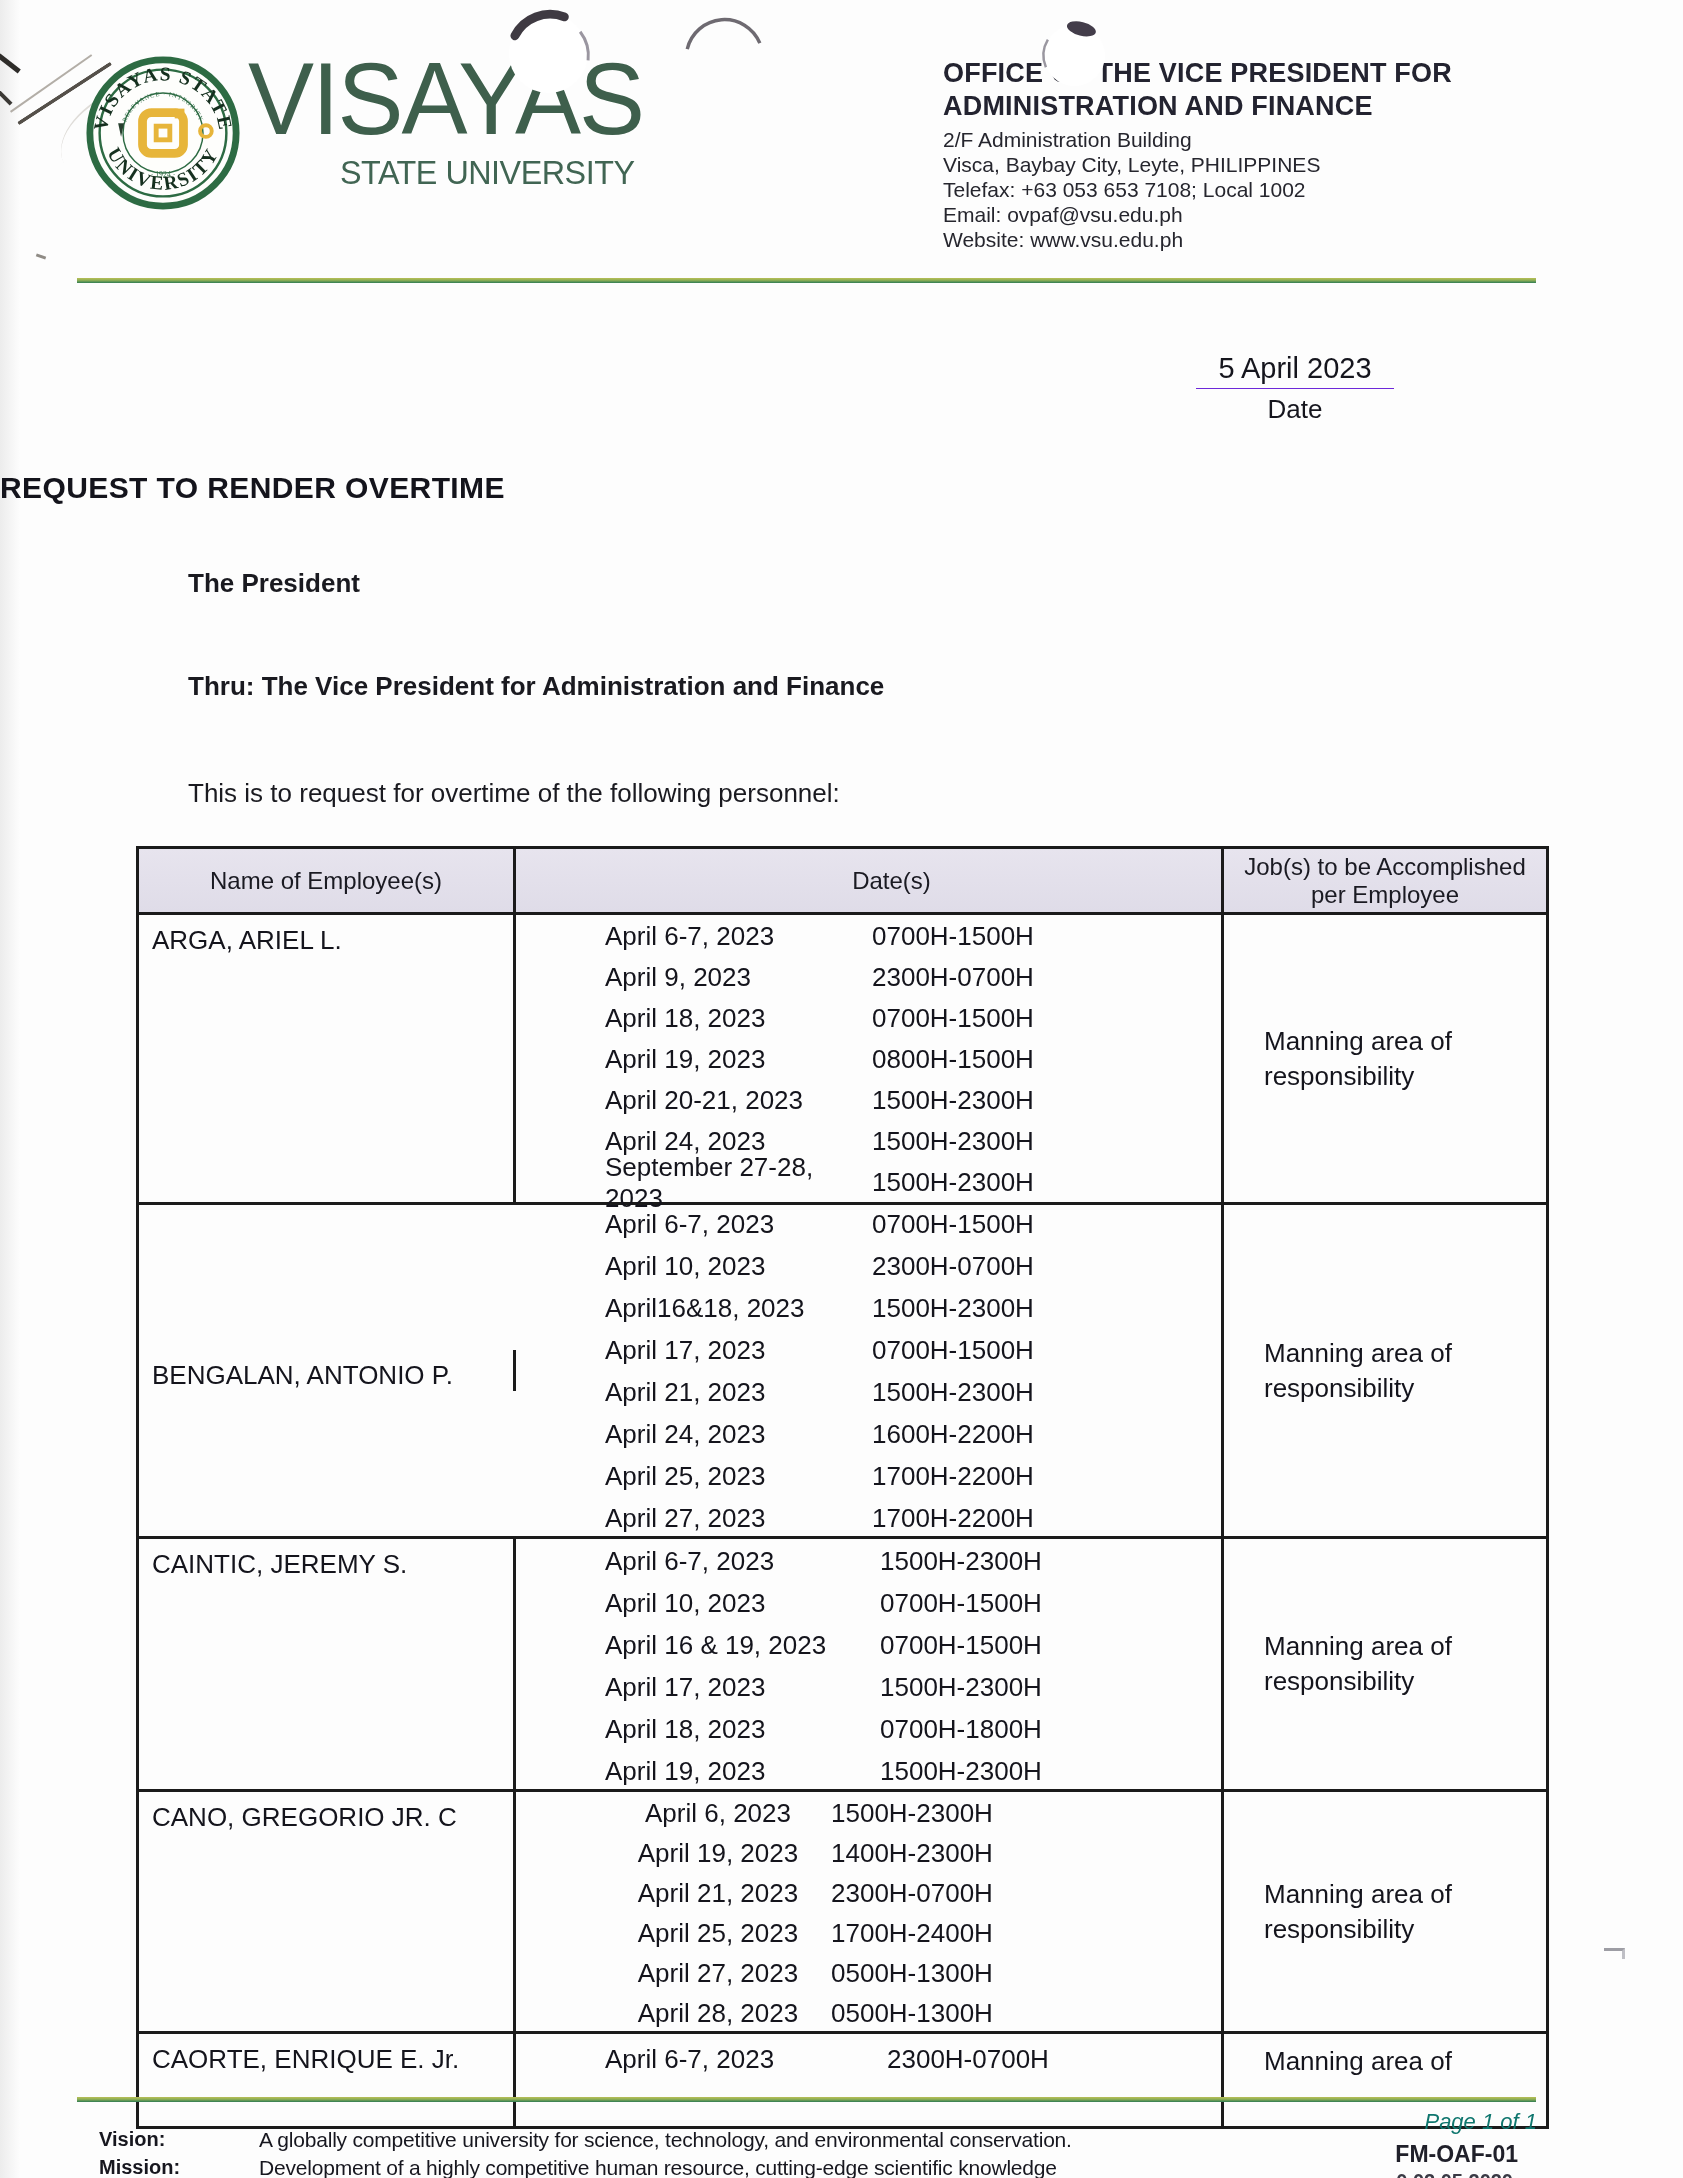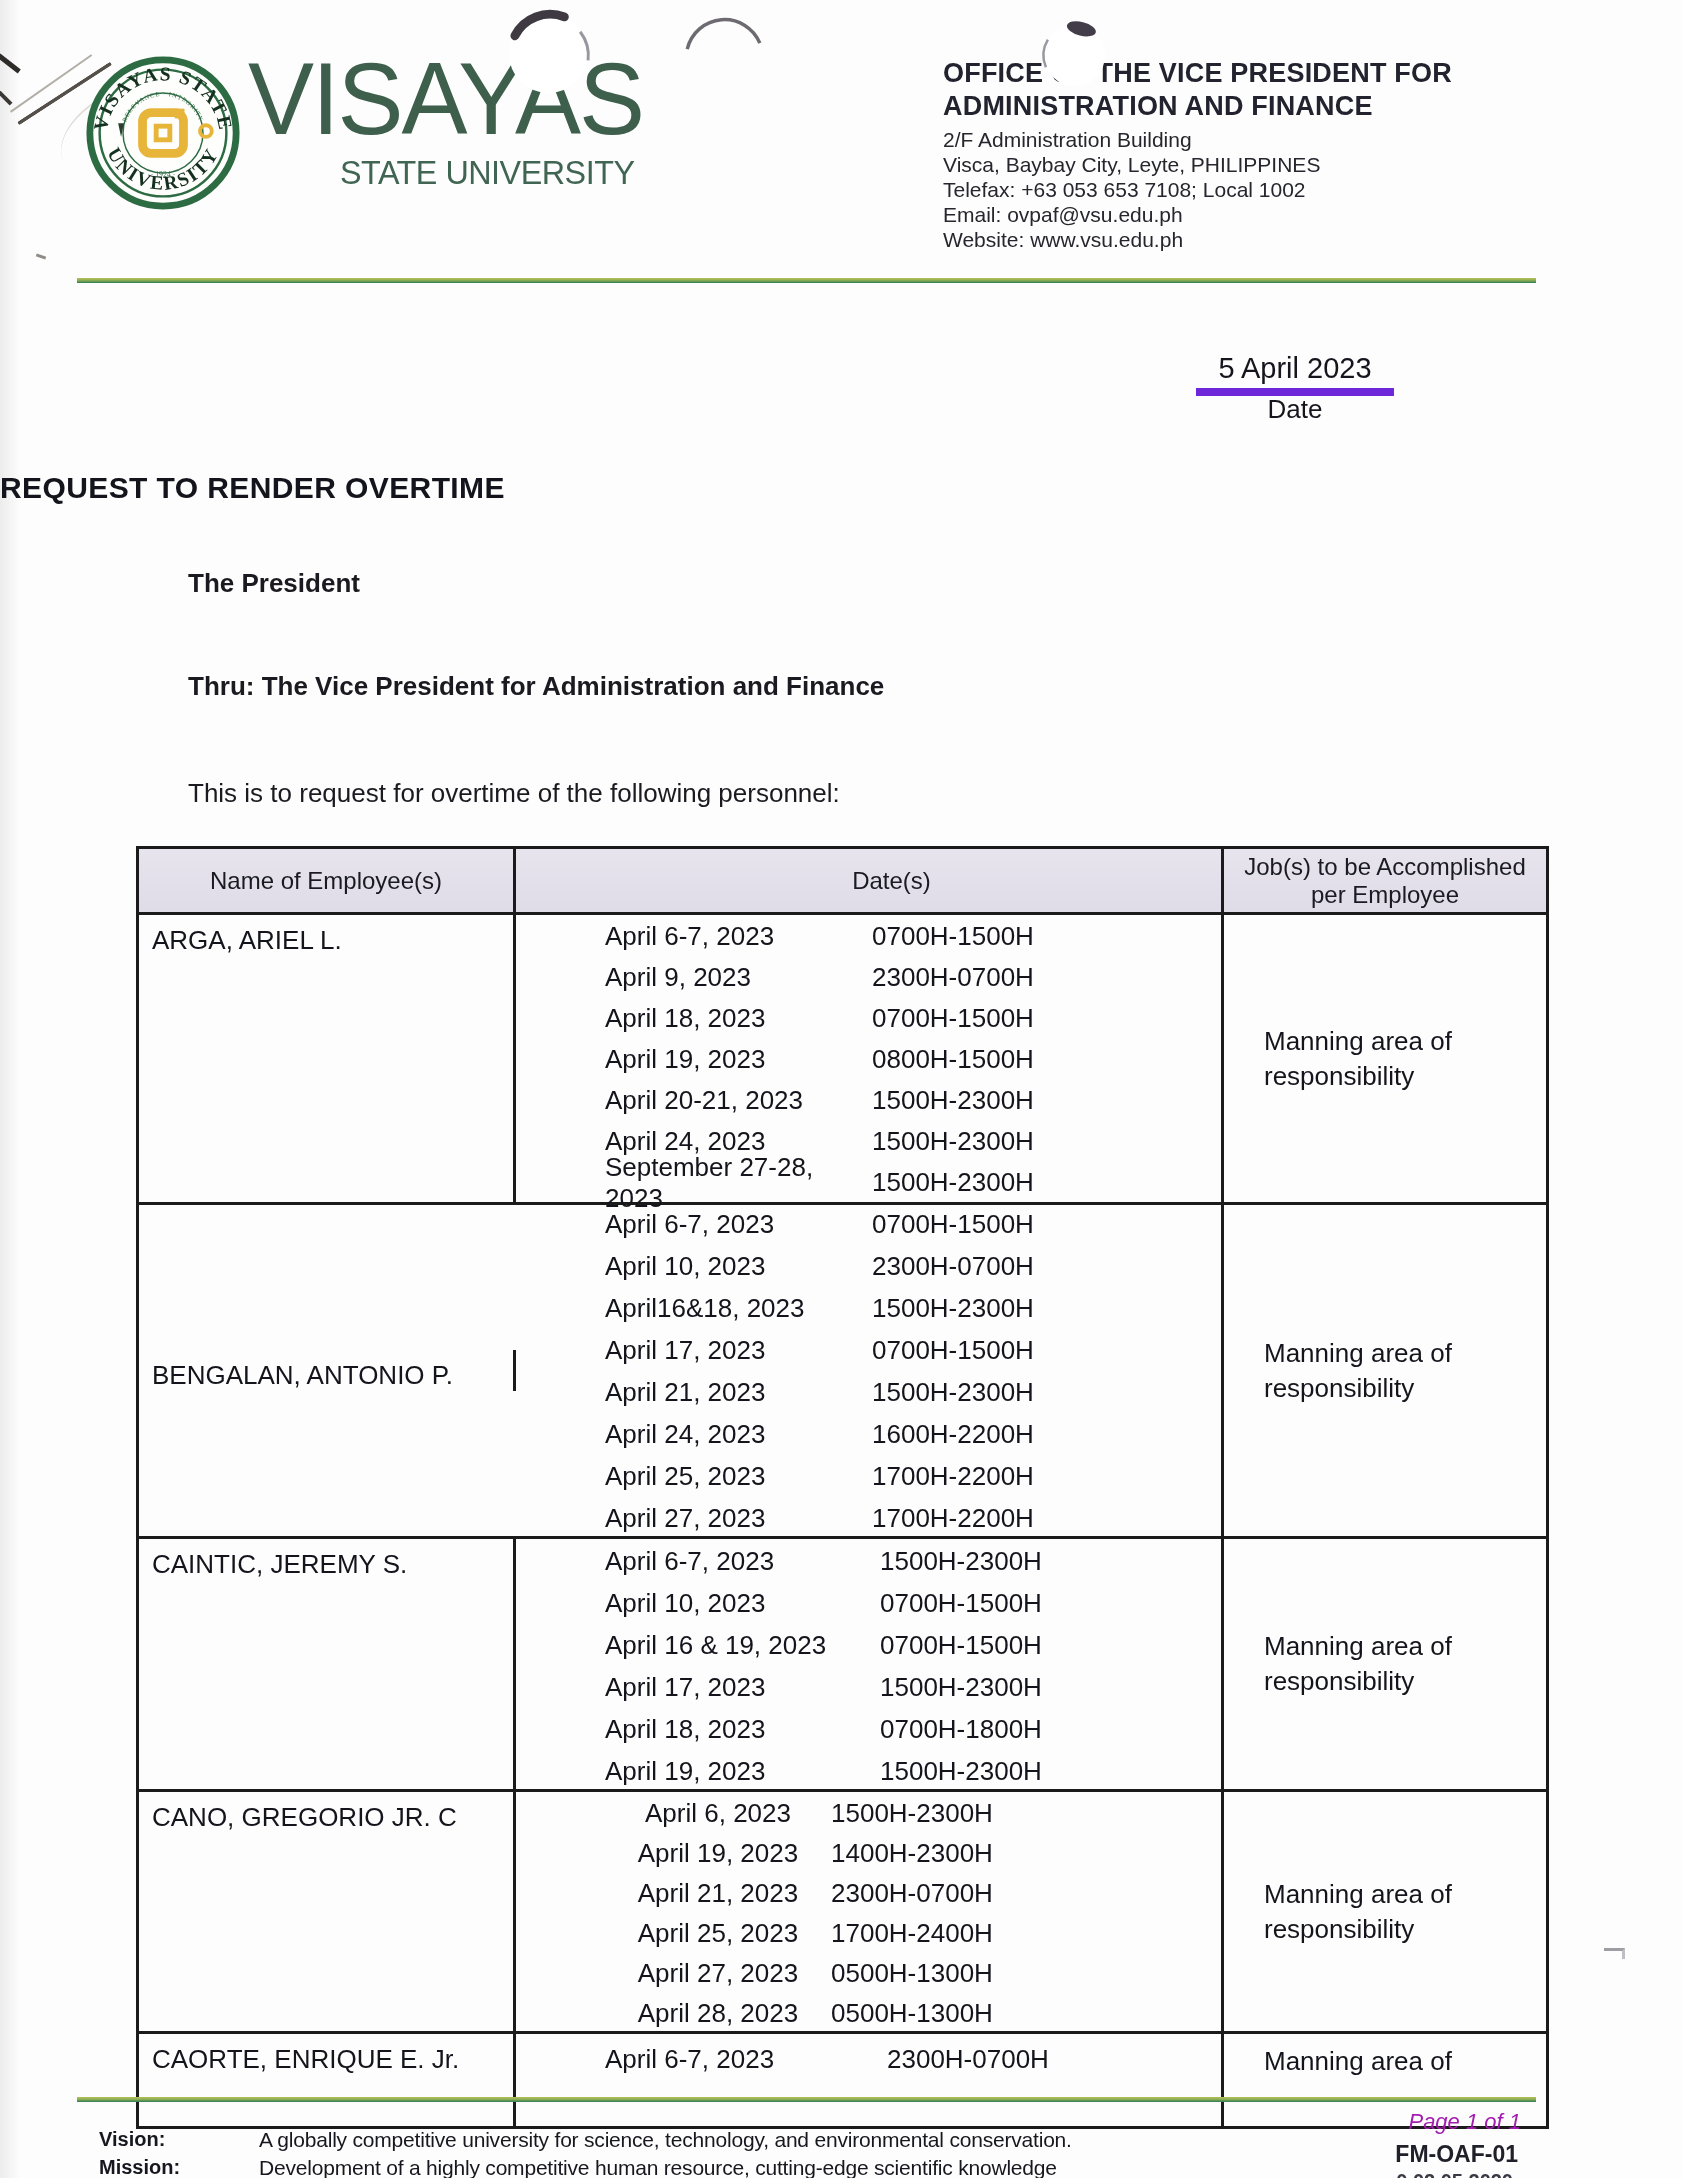--- a/index.html
+++ b/index.html
@@ -31,21 +31,21 @@
   .office-title{position:absolute;left:943px;top:57px;font-size:27px;font-weight:bold;
     color:#232330;line-height:33px;letter-spacing:0.2px;width:594px;}
   .office-address{position:absolute;left:943px;top:127px;font-size:21px;color:#26262e;
     line-height:25px;width:594px;}
   .rule{position:absolute;left:77px;width:1459px;height:5px;
     background:linear-gradient(180deg,#b9bf56 0%,#8faf55 45%,#2f7c54 100%);}
   .rule-top{top:278px;}
   .rule-bottom{top:2097px;}
   
   .date-value{position:absolute;left:1196px;top:352px;width:198px;text-align:center;
-    font-size:29px;color:#15151d;border-bottom:8px solid #6d28d9;padding-bottom:3px;}
+    font-size:29px;color:#15151d;border-bottom:1px solid #6d28d9;padding-bottom:3px;}
   .date-label{position:absolute;left:1196px;top:394px;width:198px;text-align:center;
     font-size:26px;color:#15151d;}
   
   .doc-title{position:absolute;left:0;top:471px;width:1683px;text-align:left;
     font-size:30px;font-weight:bold;letter-spacing:0.4px;color:#14141c;}
   .line-addressee{position:absolute;left:188px;top:568px;font-size:26px;font-weight:bold;}
   .line-thru{position:absolute;left:188px;top:671px;font-size:26px;font-weight:bold;}
   .line-intro{position:absolute;left:188px;top:778px;font-size:26px;}
   
   .table{position:absolute;left:136px;top:846px;width:1413px;height:1283px;
@@ -73,21 +73,21 @@
   .r3 .sl{height:40px;}
   .last .sl{height:48px;}
   .sl .d{padding-left:43px;width:267px;flex:0 0 267px;}
   .r2 .sl .d{width:275px;flex:0 0 275px;}
   .r3 .sl .d{width:226px;flex:0 0 226px;text-align:center;}
   .last .sl .d{width:282px;flex:0 0 282px;}
   .job-cell{display:flex;align-items:center;padding-left:40px;font-size:26px;line-height:35px;box-sizing:border-box;}
   .job-cell span{display:block;width:248px;}
   .last .job-cell{align-items:flex-start;padding-top:10px;}
   
-  .page-indicator{position:absolute;right:162px;top:2109px;font-size:22px;font-style:italic;color:#a21caf;}
+  .page-indicator{position:absolute;right:146px;top:2109px;font-size:22px;font-style:italic;color:#0f766e;}
   .form-code{position:absolute;right:165px;top:2141px;font-size:23px;font-weight:bold;color:#20202a;}
   .form-rev{position:absolute;right:170px;top:2170px;font-size:20px;font-weight:bold;color:#3a3a45;}
   .vm-label{position:absolute;left:99px;font-size:20px;font-weight:bold;color:#17171f;}
   .vm-text{position:absolute;left:259px;font-size:21px;color:#17171f;letter-spacing:-0.2px;}
   .vision-y{top:2128px;}
   .mission-y{top:2156px;}
 </style>
 </head>
 <body>
 

